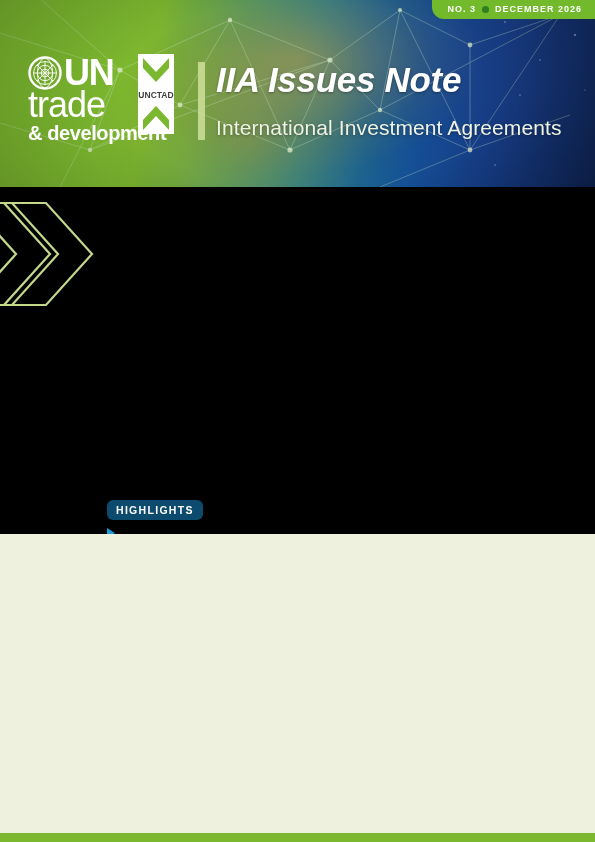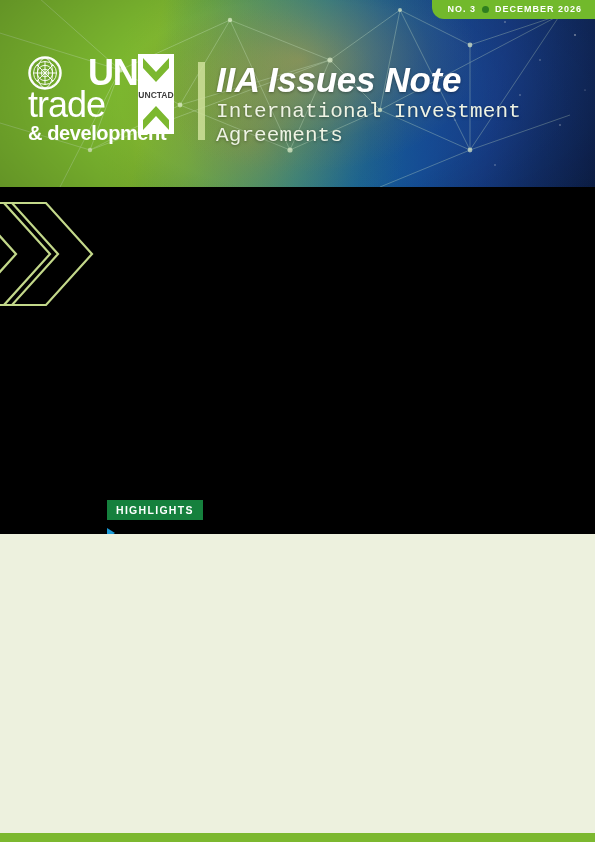--- a/index.html
+++ b/index.html
@@ -47,21 +47,21 @@
     width: 7px; height: 7px; border-radius: 50%;
     background: #2f7e1f; display: inline-block;
   }
 
   
   .logo-wrap {
     position: absolute; left: 28px; top: 56px;
     display: flex; align-items: flex-start;
   }
   .logo-text-col { position: relative; }
-  .un-row { display: flex; align-items: center; gap: 24px; }
+  .un-row { display: flex; align-items: center; }
   .un-emblem { width: 34px; height: 34px; margin-right: 2px; flex: none; }
   .logo-un {
     color: #fff; font-weight: bold; font-size: 36px;
     line-height: 0.84; letter-spacing: -1.2px;
   }
   .logo-trade {
     color: #fff; font-weight: normal; font-size: 36px;
     line-height: 0.86; letter-spacing: -1.0px; margin-top: 0;
   }
   .logo-dev {
@@ -79,36 +79,36 @@
   }
   .title-block { position: absolute; left: 216px; top: 62px; }
   .main-title {
     color: #ffffff; font-size: 35px; font-weight: bold;
     letter-spacing: -0.3px; line-height: 1.05;
     text-shadow: 0 1px 3px rgba(0,0,0,.35);
     font-style: italic;
   }
   .sub-title {
     color: #eef3e4; font-size: 21px; font-weight: normal;
-    letter-spacing: .1px; line-height: 1.15; margin-top: 1px;
+    letter-spacing: .1px; line-height: 1.15; margin-top: 17px;
     text-shadow: 0 1px 3px rgba(0,0,0,.35);
-    font-family: Liberation Mono, monospace;
   }
 
   
   .dark {
     position: absolute; left: 0; top: 187px; width: 595px; height: 347px;
     background: #000000; overflow: hidden;
   }
   .chev-watermark { position: absolute; left: -34px; top: 12px; }
   .hl-badge {
     position: absolute; left: 107px; top: 313px;
-    background: #15803d; color: #ffffff;
+    background: #0c4a6e; color: #ffffff;
     font-size: 10.5px; font-weight: bold; letter-spacing: 1.3px;
     padding: 4px 9px 4px 9px;
+    border-radius: 6px;
   }
   .hl-item { position: absolute; display: flex; align-items: flex-start; }
   .hl-tri {
     width: 0; height: 0; flex: none; margin-top: 1px;
     border-left: 8px solid #1b9ad6;
     border-top: 5.5px solid transparent;
     border-bottom: 5.5px solid transparent;
   }
   .hl-text {
     color: #000000; font-size: 9.5px; line-height: 1.45;

